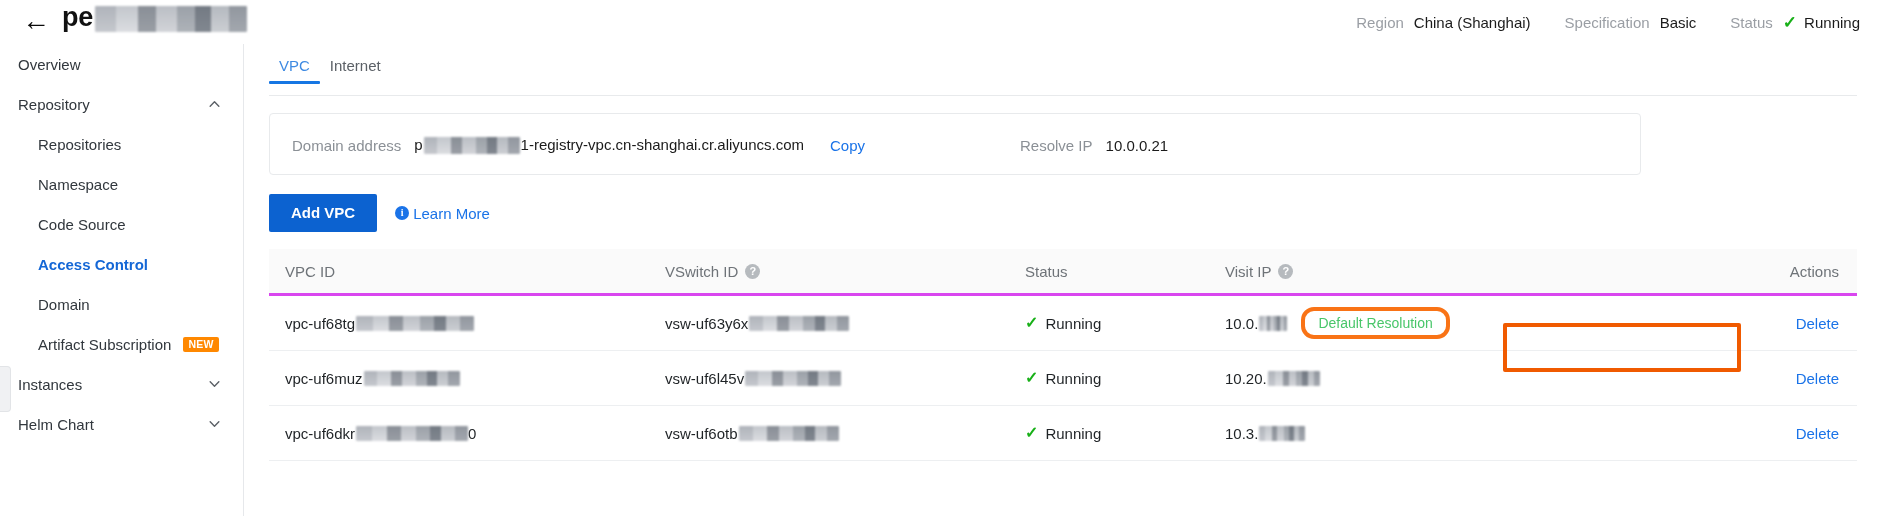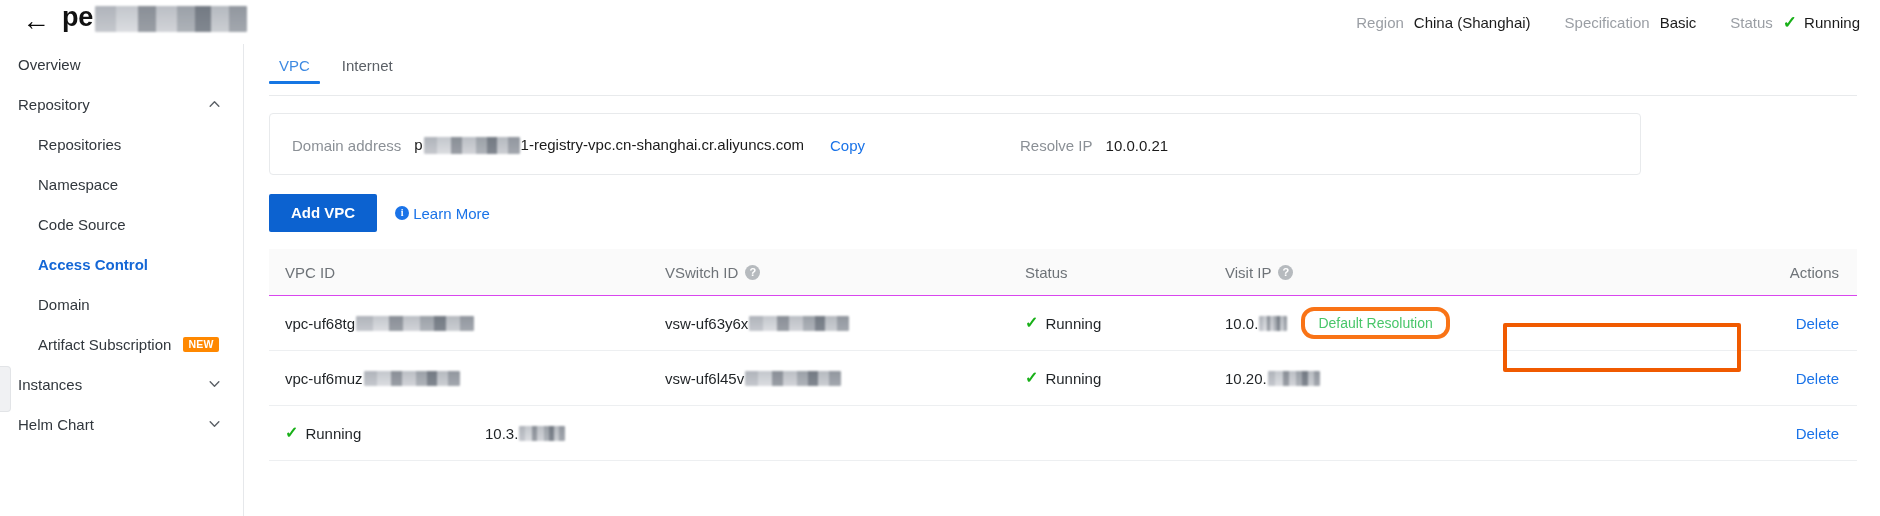--- a/index.html
+++ b/index.html
@@ -76,21 +76,21 @@
     position: absolute; left: 0; top: 322px; width: 11px; height: 46px;
     background: #f0f1f3; border: 1px solid #e2e4e7; border-left: none;
     border-radius: 0 4px 4px 0; cursor: pointer;
   }
 
   
   .content { position: absolute; left: 245px; top: 44px; width: 1635px; height: 472px; background: #fff; }
 
   .tabs {
     position: absolute; left: 24px; top: 13px; height: 38px;
-    display: flex; align-items: flex-start; gap: 12px;
+    display: flex; align-items: flex-start; gap: 0;
   }
   .tab {
     font-size: 15px; color: #5b6066; padding: 0 10px 10px 10px;
     cursor: pointer; position: relative;
   }
   .tab.active { color: #3e8ae2; }
   .tab.active:after {
     content: ""; position: absolute; left: 0; right: 0; bottom: 0;
     height: 3px; background: #1676e3; border-radius: 1px;
   }
@@ -119,21 +119,21 @@
   .learn-more { margin-left: 18px; color: #1a73e8; font-size: 15px; cursor: pointer; display: flex; align-items: center; }
   .info-circle {
     width: 14px; height: 14px; border-radius: 50%; background: #1a73e8; color: #fff;
     font-size: 10px; font-weight: bold; text-align: center; line-height: 14px;
     margin-right: 4px; font-family: "Liberation Serif", serif;
   }
 
   
   .tbl { position: absolute; left: 24px; top: 205px; width: 1588px; }
   .tr { display: flex; align-items: center; height: 55px; border-bottom: 1px solid #edeff1; font-size: 15px; }
-  .thead { background: #fafafa; height: 47px; border-bottom: 1px solid #d946ef; }
+  .thead { background: #fafafa; height: 47px; border-bottom: 3px solid #d946ef; }
   .thead .td { color: #6e7378; }
   .td { padding: 0 0 0 16px; color: #1f2326; display: flex; align-items: center; white-space: nowrap; }
   .c-vpc { width: 380px; }
   .c-vsw { width: 360px; }
   .c-status { width: 200px; }
   .c-ip { width: 480px; }
   .c-act { flex: 1; justify-content: flex-end; padding-right: 18px; }
   .q-icon {
     width: 15px; height: 15px; border-radius: 50%; background: #b6babe; color: #fff;
     font-size: 11px; font-weight: bold; text-align: center; line-height: 15px;
@@ -321,20 +321,29 @@
         <div class="td c-ip">
           <span>10.20.</span>
             <span class="redact id-redact" style="width:52px"></span>
         </div>
         <div class="td c-act">
           <span class="delete-link">Delete</span>
         </div>
       </div>
 
       <div class="tr">
+        <div class="td c-vpc">
+          <span>vpc-uf6dkr</span>
+            <span class="redact id-redact" style="width:112px"></span>
+            <span>0</span>
+        </div>
+        <div class="td c-vsw">
+          <span>vsw-uf6otb</span>
+            <span class="redact id-redact" style="width:100px"></span>
+        </div>
         <div class="td c-status status-cell">
           <span class="check">✓</span>
           <span>Running</span>
         </div>
         <div class="td c-ip">
           <span>10.3.</span>
             <span class="redact id-redact" style="width:46px"></span>
         </div>
         <div class="td c-act">
           <span class="delete-link">Delete</span>

